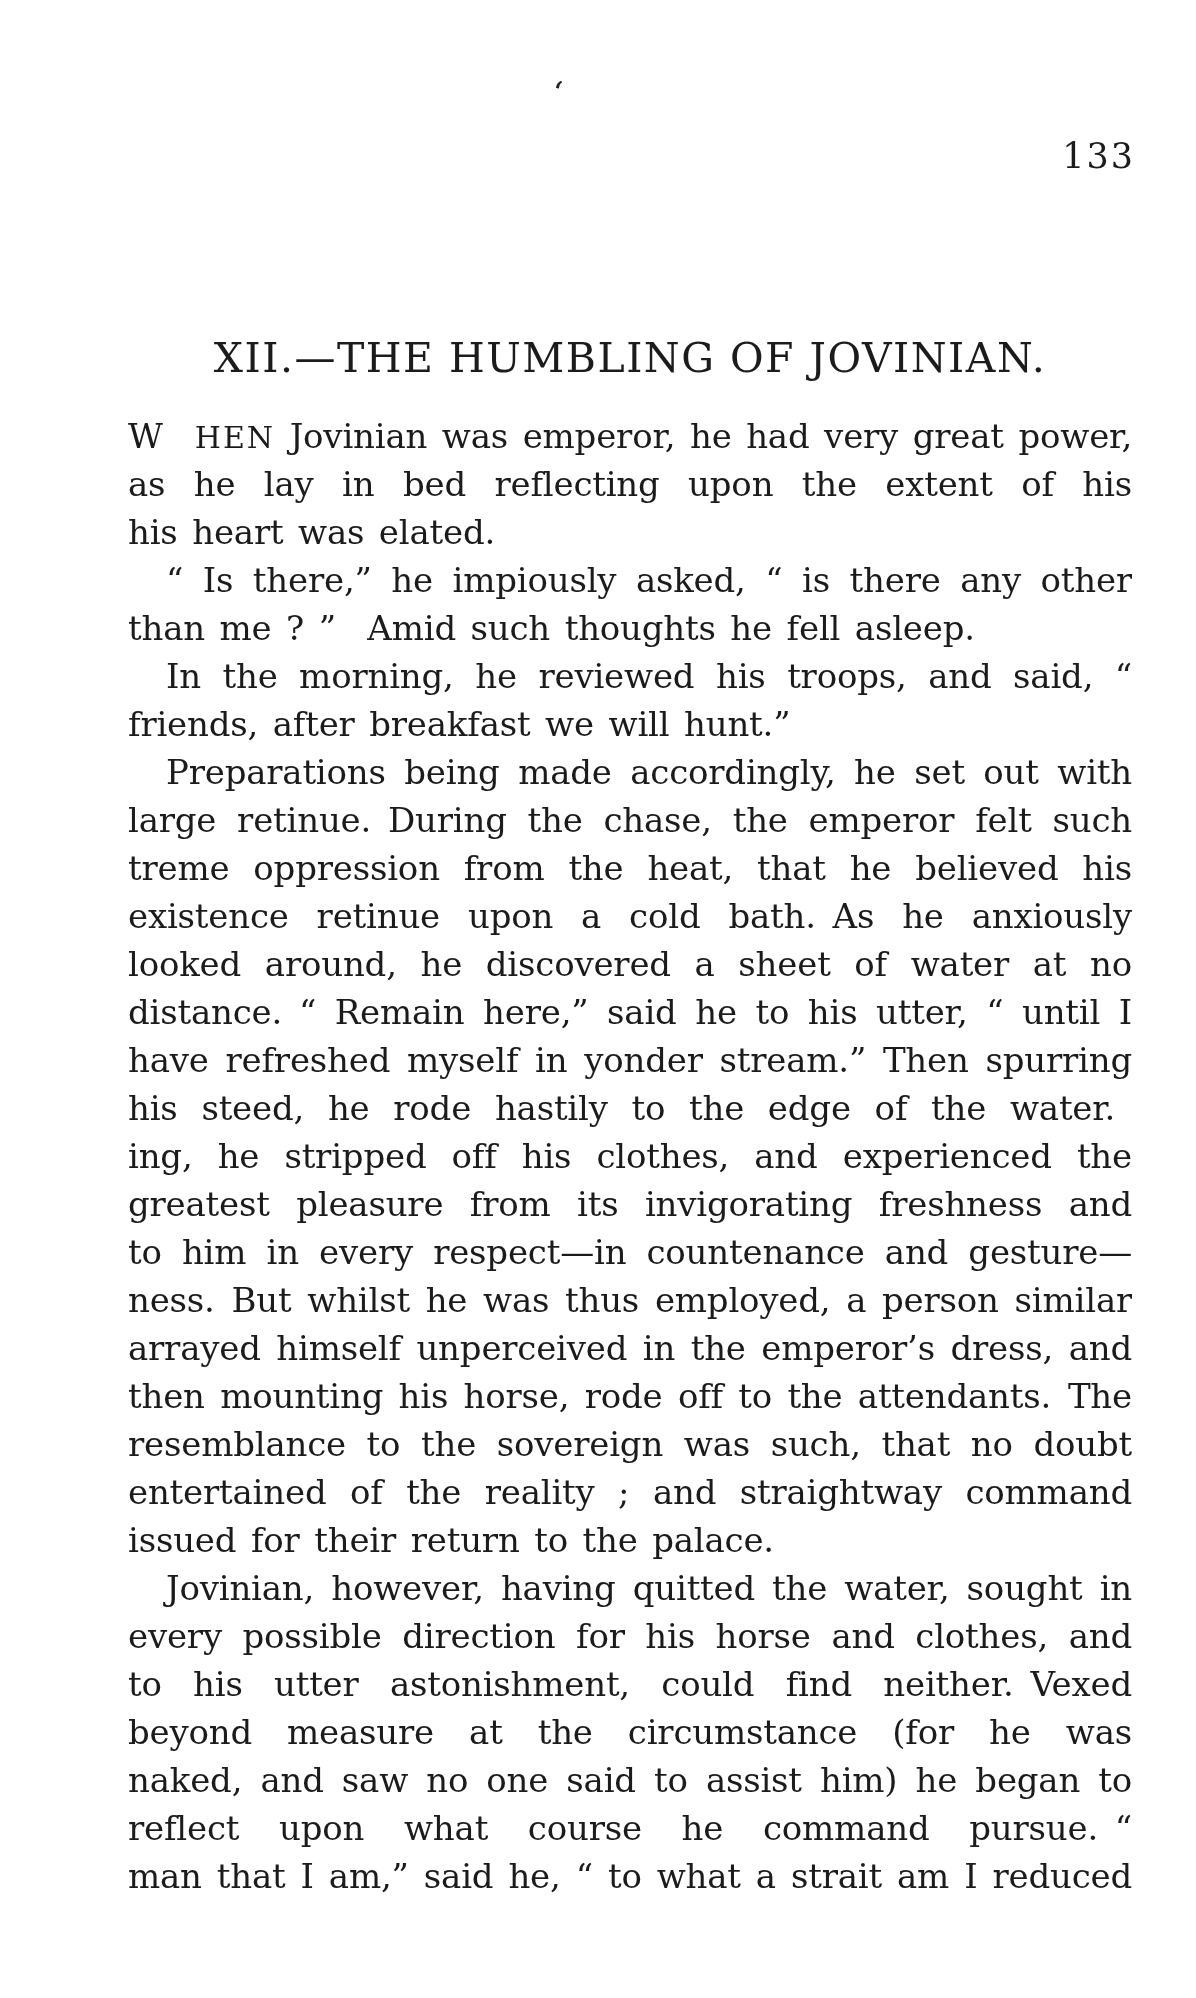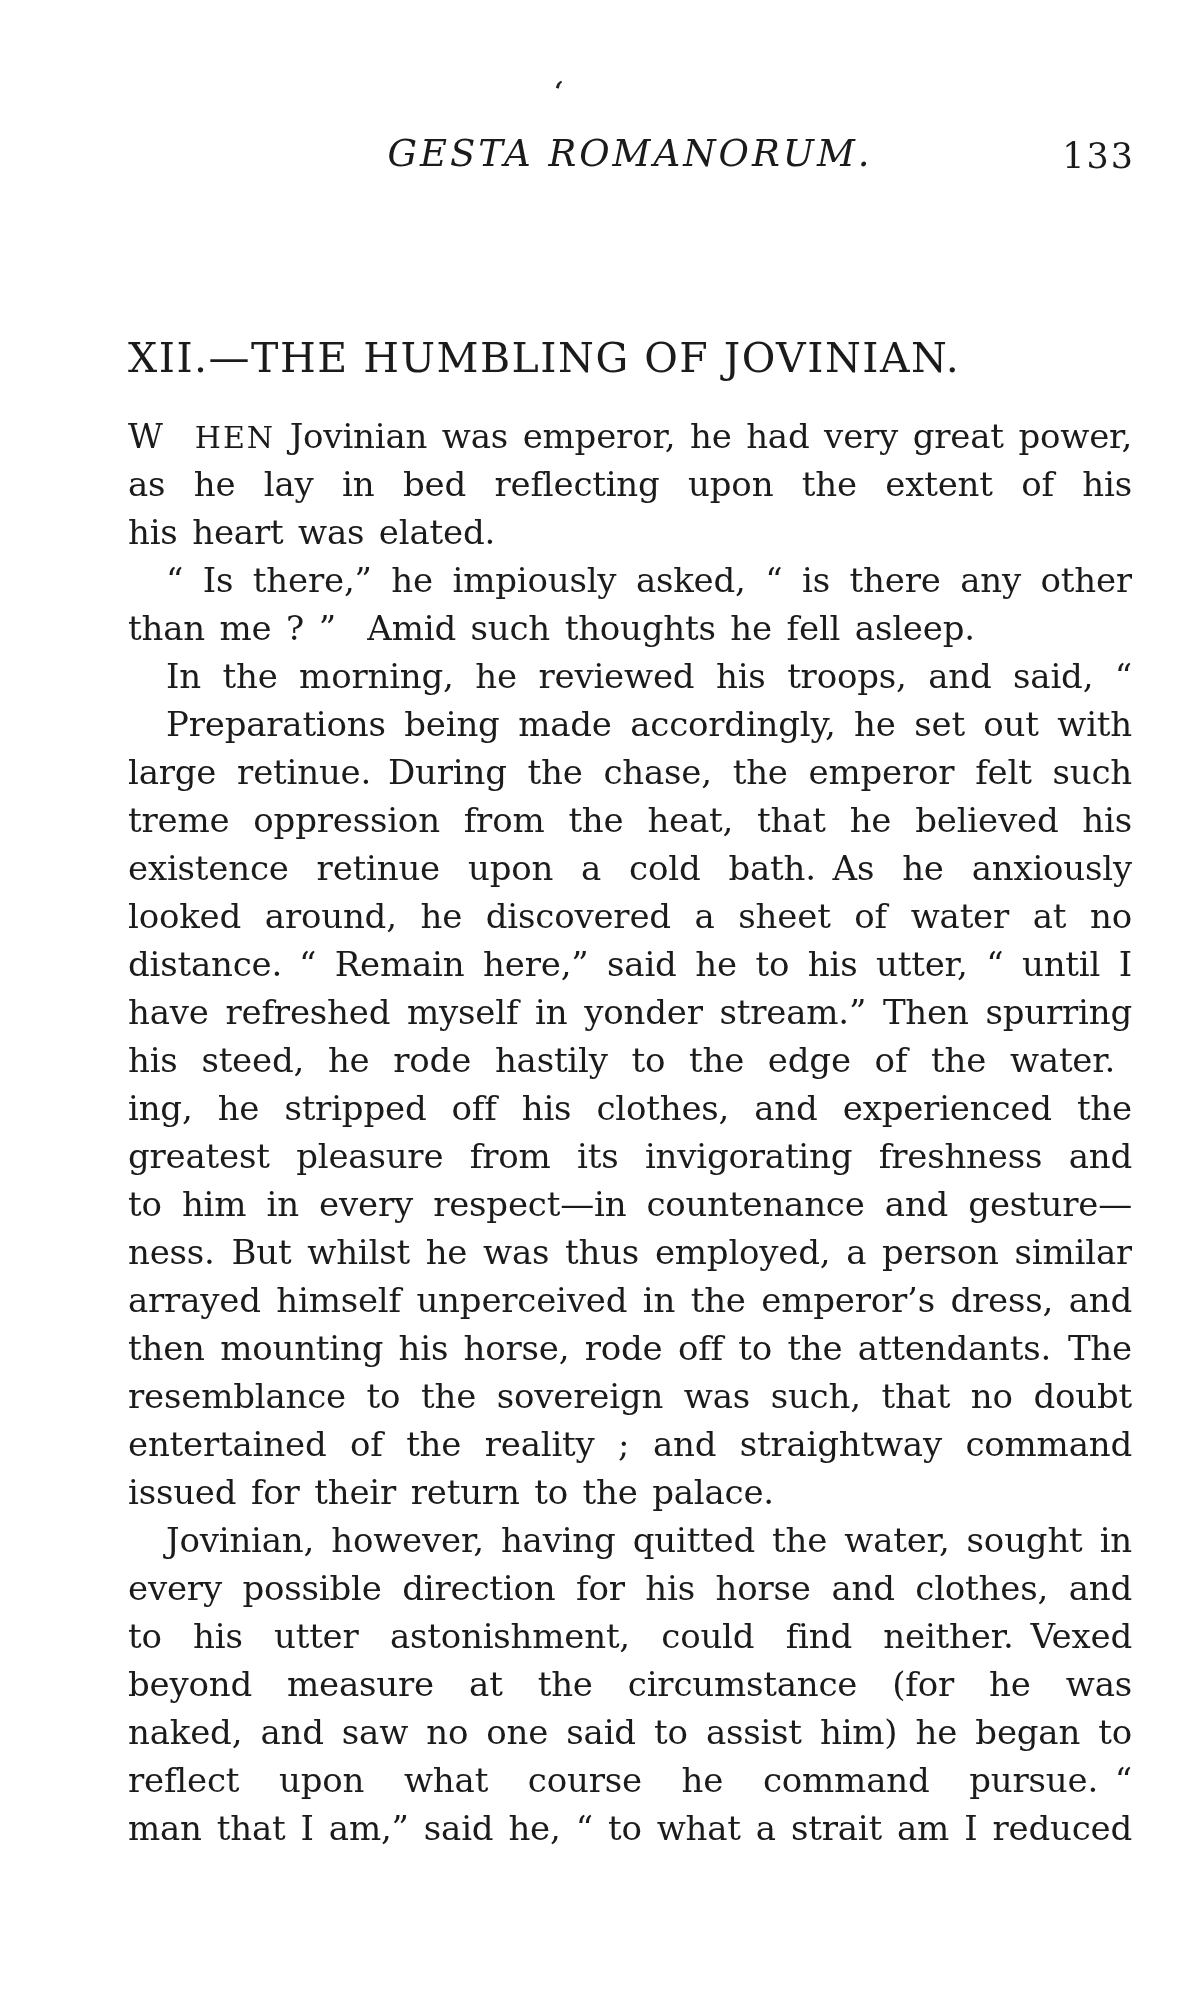--- a/index.html
+++ b/index.html
@@ -40,20 +40,21 @@
     top: 74px;
     font-size: 32px;
     transform: rotate(8deg);
     color: #222;
   }
   .chapter-title {
     position: absolute;
     left: 128px;
     width: 1004px;
     top: 334px;
+    text-align: center;
     font-size: 41px;
     letter-spacing: 1.5px;
     white-space: nowrap;
   }
   .body-text {
     position: absolute;
     left: 128px;
     top: 412px;
     width: 1004px;
     font-size: 34px;
@@ -78,30 +79,30 @@
     font-size: 30px;
     letter-spacing: 2px;
     margin-left: 32px;
   }
 </style>
 </head>
 <body>
 
 <div class="page">
   <div class="stray-mark">‘</div>
-  <div class="running-title">GESTA ROMANORUM.</div>
   <div class="page-number">133</div>
   <div class="chapter-title">XII.—THE HUMBLING OF JOVINIAN.</div>
   <div class="body-text">
       <div class="line j"><span>W</span><span class="lead-sc">HEN</span> Jovinian was emperor, he had very great power, and</div>
       <div class="line j">as he lay in bed reflecting upon the extent of his dominions,</div>
       <div class="line">his heart was elated.</div>
       <div class="line j ind">“ Is there,” he impiously asked, “ is there any other god</div>
       <div class="line">than me ? ”  Amid such thoughts he fell asleep.</div>
       <div class="line j ind">In the morning, he reviewed his troops, and said, “ My</div>
+      <div class="line">friends, after breakfast we will hunt.”</div>
       <div class="line j ind">Preparations being made accordingly, he set out with a</div>
       <div class="line j">large retinue. During the chase, the emperor felt such ex-</div>
       <div class="line j">treme oppression from the heat, that he believed his very</div>
       <div class="line j">existence retinue upon a cold bath. As he anxiously</div>
       <div class="line j">looked around, he discovered a sheet of water at no great</div>
       <div class="line j">distance. “ Remain here,” said he to his utter, “ until I</div>
       <div class="line j">have refreshed myself in yonder stream.” Then spurring</div>
       <div class="line j">his steed, he rode hastily to the edge of the water. Alight-</div>
       <div class="line j">ing, he stripped off his clothes, and experienced the</div>
       <div class="line j">greatest pleasure from its invigorating freshness and cool-</div>

